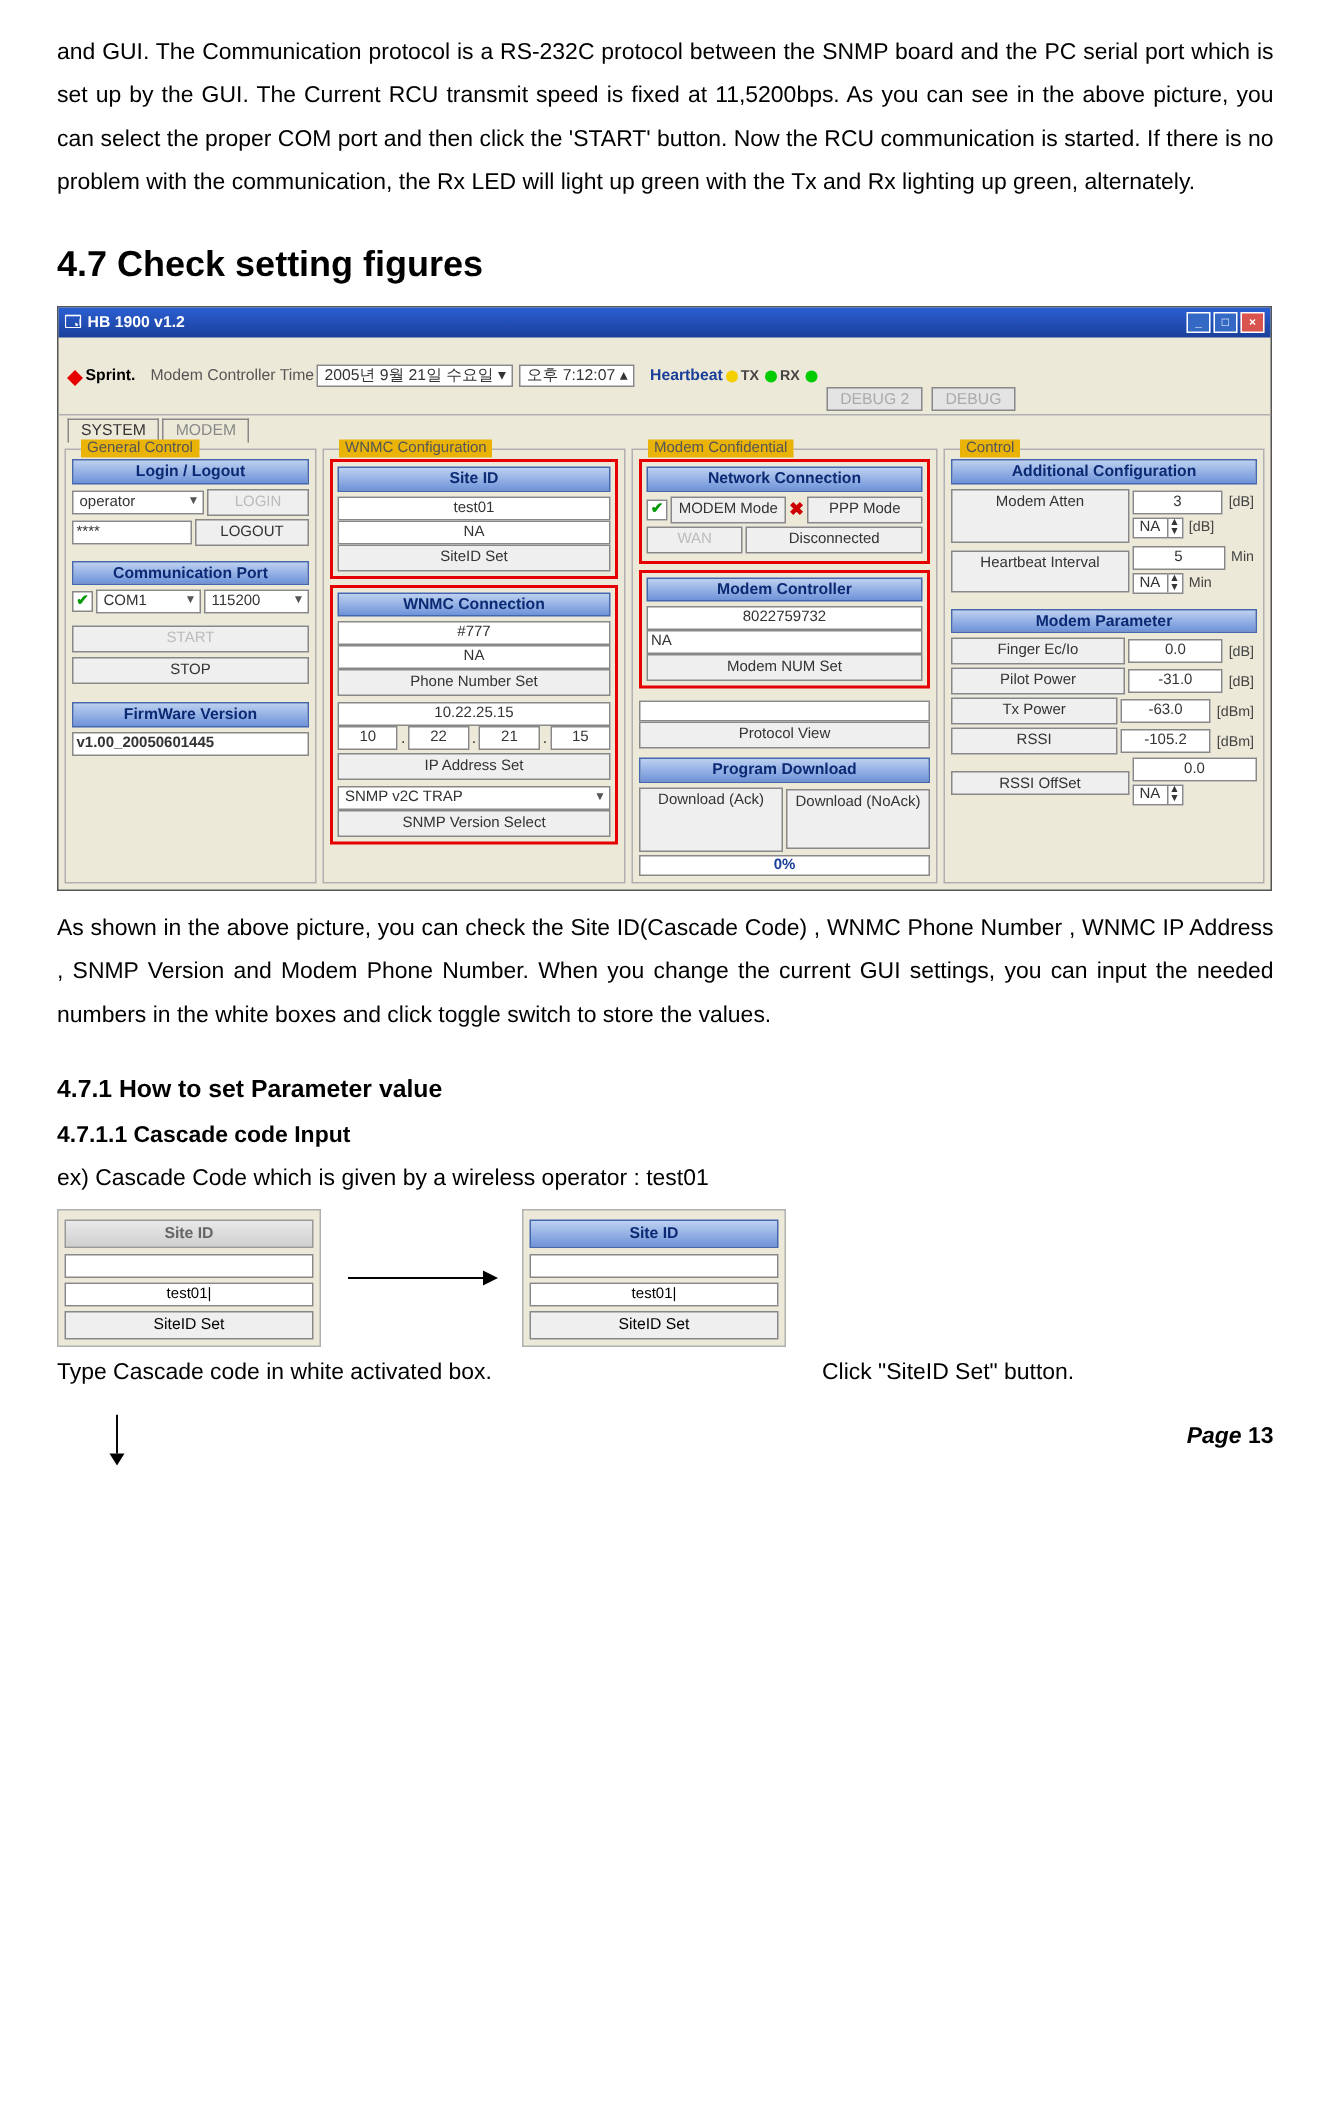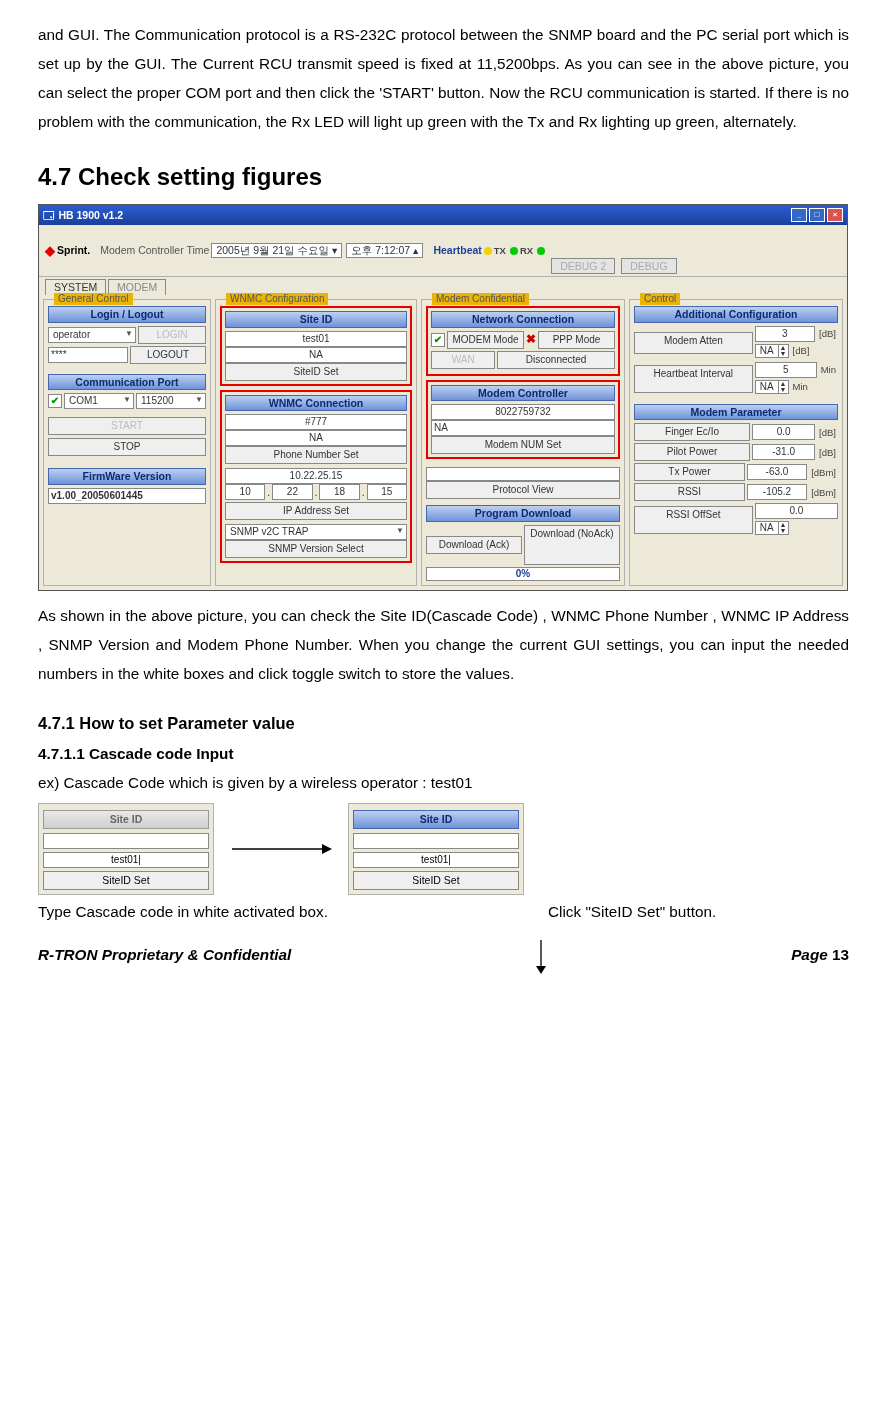--- a/index.html
+++ b/index.html
@@ -202,21 +202,21 @@
         <div class="input-box">#777</div>
         <div class="input-box">NA</div>
         <div class="btn full">Phone Number Set</div>
         <div style="height:4px;"></div>
         <div class="input-box">10.22.25.15</div>
         <div class="row">
           <div class="input-box">10</div>
             <span>.</span>
           <div class="input-box">22</div>
             <span>.</span>
-          <div class="input-box">18</div>
+          <div class="input-box">21</div>
             <span>.</span>
           <div class="input-box">15</div>
         </div>
         <div class="btn full">IP Address Set</div>
         <div style="height:4px;"></div>
         <div class="sel" style="display:block;">SNMP v2C TRAP</div>
         <div class="btn full">SNMP Version Select</div>
       </div>
     </div>
 
@@ -240,33 +240,33 @@
         <div class="input-box">8022759732</div>
         <div class="input-box left">NA</div>
         <div class="btn full">Modem NUM Set</div>
       </div>
       <div style="height:4px;"></div>
       <div class="input-box" style="min-height:14px;"></div>
       <div class="btn full">Protocol View</div>
       <div style="height:6px;"></div>
       <div class="bluebar">Program Download</div>
       <div class="row">
-        <div class="btn" style="white-space:pre-line; height:18px;">Download (Ack)</div>
+        <div class="btn" style="white-space:pre-line; height:43px;">Download (Ack)</div>
         <div class="btn" style="white-space:pre-line; height:40px;">Download (NoAck)</div>
       </div>
       <div class="prog-bar">
           <div class="txt">0%</div>
         </div>
     </div>
 
     <div class="group col4">
       <div class="legend">Control</div>
       <div class="bluebar">Additional Configuration</div>
       <div class="row">
-        <div class="btn" style="flex:1.4;height:22px;">Modem Atten</div>
+        <div class="btn" style="flex:1.4;height:36px;">Modem Atten</div>
         <div style="flex:1;">
           <div class="row">
               <div class="input-box">3</div>
               <span class="small-lbl">[dB]</span>
             </div>
           <div class="row">
               <div class="spin">
                 <span class="v">NA</span>
                 <span class="arr">▲<br>▼</span>
               </div>
@@ -306,21 +306,21 @@
           <div class="btn">Tx Power</div>
           <div class="input-box" style="flex:0.5;">-63.0</div>
           <span class="small-lbl">[dBm]</span>
         </div>
       <div class="row">
           <div class="btn">RSSI</div>
           <div class="input-box" style="flex:0.5;">-105.2</div>
           <span class="small-lbl">[dBm]</span>
         </div>
       <div class="row">
-        <div class="btn" style="flex:1.4;height:28px;">RSSI OffSet</div>
+        <div class="btn" style="flex:1.4;height:16px;">RSSI OffSet</div>
         <div style="flex:1;">
           <div class="row">
               <div class="input-box">0.0</div>
             </div>
           <div class="row">
               <div class="spin">
                 <span class="v">NA</span>
                 <span class="arr">▲<br>▼</span>
               </div>
             </div>
@@ -356,21 +356,20 @@
   </div>
 </div>
 
 <div class="caption-row">
   <div class="c1">Type Cascade code in white activated box.</div>
   <div style="width:80px;"></div>
   <div>Click "SiteID Set" button.</div>
 </div>
 
 <div class="footer">
-  <span>R-TRON Proprietary &amp; Confidential</span>
   <span class="down-arrow-box">
     <svg width="14" height="34">
       <line x1="7" y1="0" x2="7" y2="26" class="arrow-svg"></line>
       <polygon points="2,26 12,26 7,34" class="arrow-head"></polygon>
     </svg>
   </span>
   <span><span>Page </span><span style="font-style:normal;font-weight:bold;">13</span></span>
 </div>
 
 </body></html>

